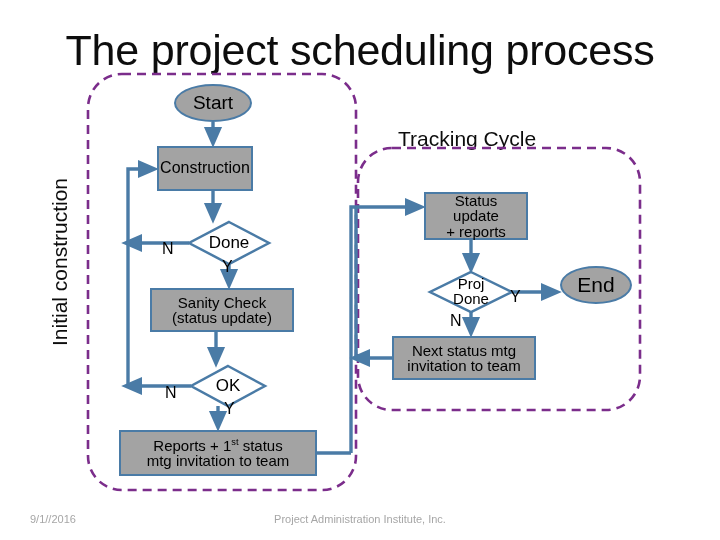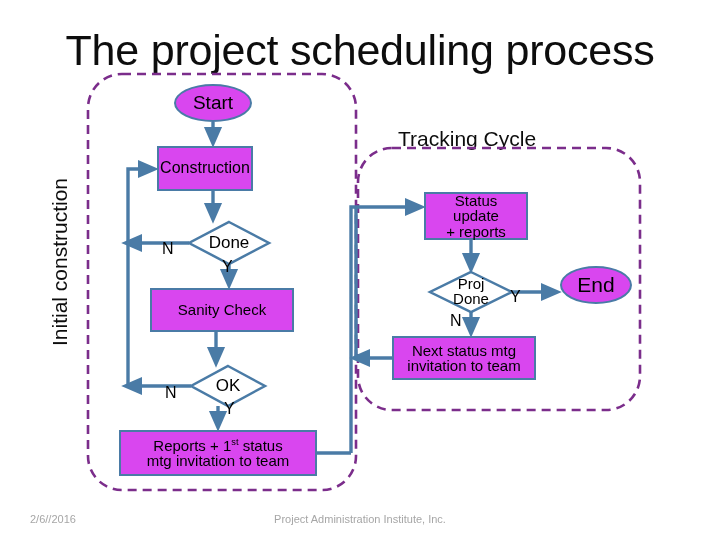--- a/index.html
+++ b/index.html
@@ -39,21 +39,21 @@
   
   svg.layer{position:absolute;left:0;top:0;width:720px;height:540px;overflow:visible;}
 
   
   .node{
     position:absolute;
     box-sizing:border-box;
     display:flex;align-items:center;justify-content:center;
     text-align:center;
     color:#000000;
-    background:#d946ef;
+    background:#a3a3a3;
     line-height:1.02;
   }
   .node.rect{
     border:2.5px solid #4a7ba6;
   }
   .node.ellipse{
     border:2.5px solid #4a7ba6;
     border-radius:50%;
   }
   .node.diamond{
@@ -170,20 +170,21 @@
     <span>Construction</span>
   </div>
 
   <div class="node diamond n-done">
     <span class="diamond-txt">Done</span>
   </div>
 
   <div class="node rect n-sanity">
     <span>
       <span>Sanity Check</span><br>
+      <span>(status update)</span>
     </span>
   </div>
 
   <div class="node diamond n-ok">
     <span class="diamond-txt">OK</span>
   </div>
 
   <div class="node rect n-reports">
     <span>
       <span>Reports + 1</span><sup>st</sup><span> status</span><br>
@@ -217,17 +218,17 @@
     </span>
   </div>
 
   <div class="branch b-done-n">N</div>
   <div class="branch b-done-y">Y</div>
   <div class="branch b-ok-n">N</div>
   <div class="branch b-ok-y">Y</div>
   <div class="branch b-pd-y">Y</div>
   <div class="branch b-pd-n">N</div>
 
-  <div class="footer f-date">2/6//2016</div>
+  <div class="footer f-date">9/1//2016</div>
   <div class="footer f-center">Project Administration Institute, Inc.</div>
   <div class="footer f-page">49</div>
 
 </div>
 
 </body></html>

